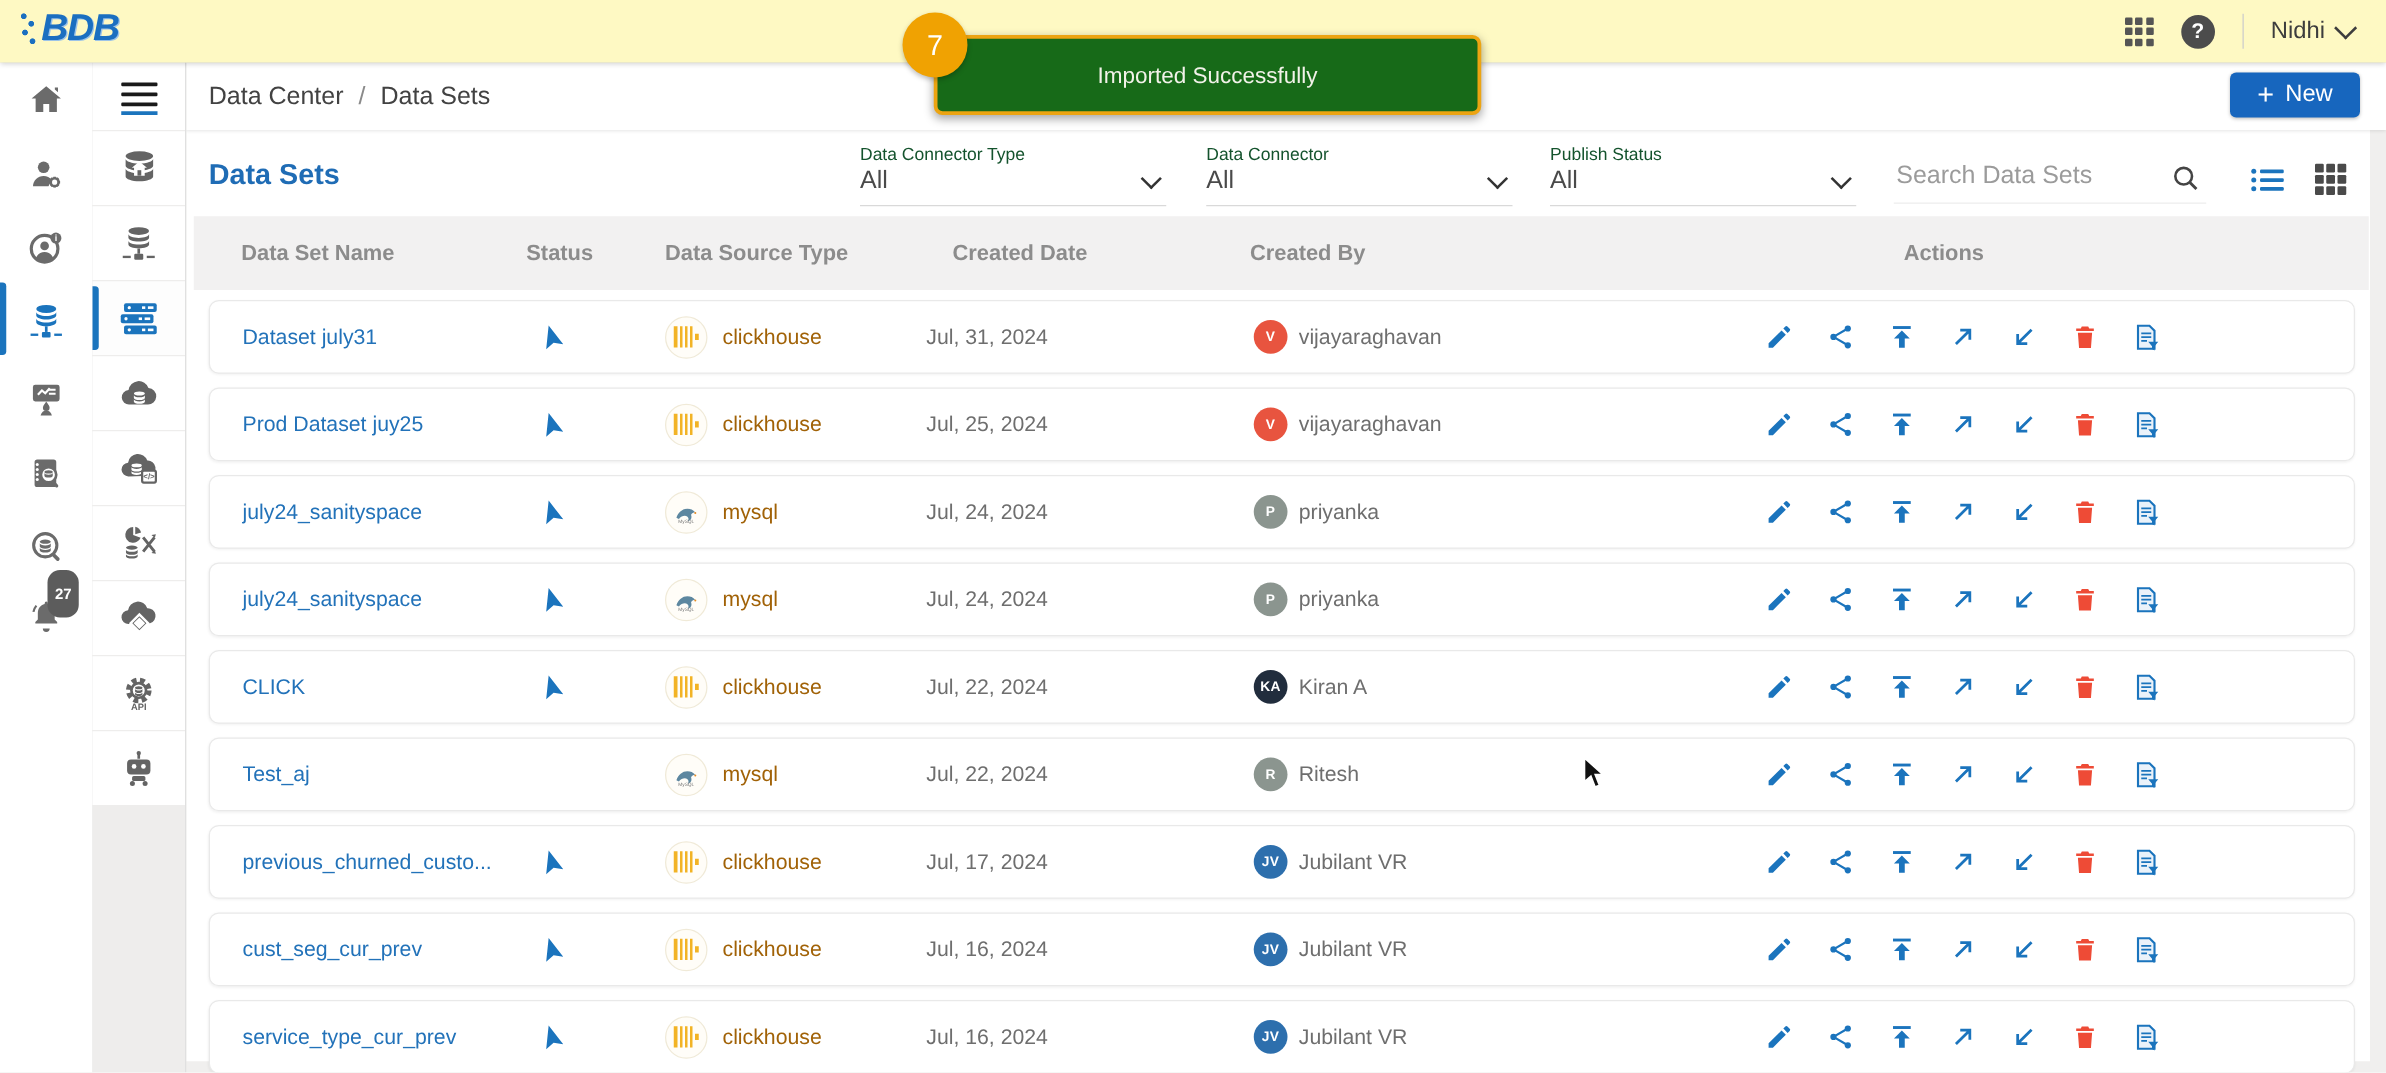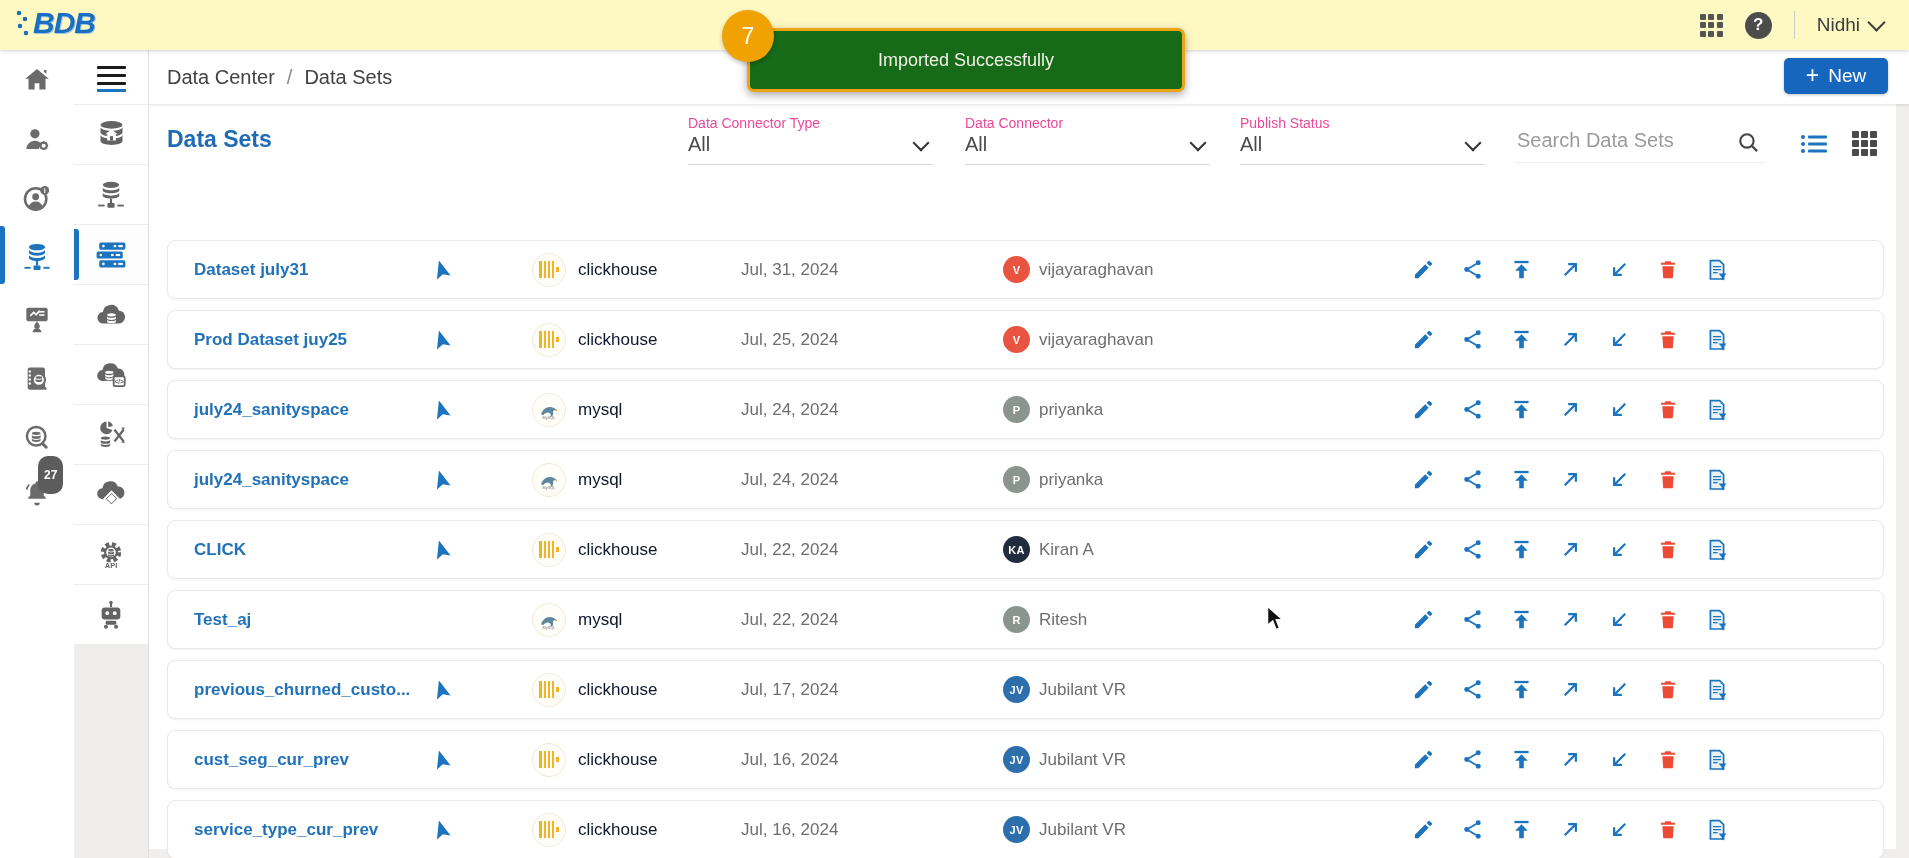--- a/index.html
+++ b/index.html
@@ -51,48 +51,48 @@
   .burger i{display:block;height:3.4px;background:#1a1a1a;margin:4.4px 0;border-radius:1px;}
   .burger u{display:block;height:3px;background:#1b74bd;margin-top:3px;}
   .s2-item{position:absolute;left:0;width:74px;height:59px;background:#fff;display:flex;align-items:center;justify-content:center;cursor:pointer;}
   .s2-item.active{background:#fdfdfd;}
   .s2-item.active::before{content:"";position:absolute;left:0;top:4px;bottom:4px;width:5px;background:#1b74bd;border-radius:0 3px 3px 0;}
 
   
   #panel{position:absolute;left:148px;top:104px;width:1748px;height:745px;background:#fff;z-index:5;}
   .page-title{position:absolute;left:19px;top:22px;font-size:23px;font-weight:bold;color:#1f6cb5;}
   .filt{position:absolute;top:8px;width:245px;height:52px;border-bottom:1px solid #d9d9d9;cursor:pointer;}
-  .filt .f-label{font-size:14px;color:#ec4899;display:block;margin-top:3px;}
+  .filt .f-label{font-size:14px;color:#14532d;display:block;margin-top:3px;}
   .filt .f-value{font-size:20px;color:#4a4a4a;display:block;margin-top:2px;}
   .filt .f-chev{position:absolute;right:6px;top:25px;width:10px;height:10px;border-right:2.6px solid #333;border-bottom:2.6px solid #333;transform:rotate(45deg);}
   #filt1{left:540px;} #filt2{left:817px;} #filt3{left:1092px;}
   .search-wrap{position:absolute;left:1367px;top:24px;width:250px;height:34px;border-bottom:1px solid #ededed;}
   .search-wrap input{border:0;outline:0;width:100%;font-size:20px;color:#4a4a4a;font-family:"Liberation Sans",sans-serif;background:transparent;}
   .search-wrap input::placeholder{color:#9b9b9b;}
   .search-ic{position:absolute;left:1588px;top:26px;cursor:pointer;}
   .view-list{position:absolute;left:1652px;top:28px;cursor:pointer;}
   .view-grid{position:absolute;left:1704px;top:27px;width:25px;height:25px;display:grid;grid-template-columns:repeat(3,1fr);gap:2.6px;cursor:pointer;}
   .view-grid span{background:#4a4a4a;border-radius:1px;}
 
   
   .thead{position:absolute;left:7px;top:69px;width:1740px;height:59px;background:#f2f1f1;display:flex;align-items:center;}
   .tgrid{display:grid;grid-template-columns:226px 110px 224px 240px 430px 487px;width:1717px;margin-left:12px;align-items:center;}
   .th{font-size:17.5px;color:#8c8c8c;font-weight:bold;}
   .th.h-name{padding-left:26px;} .th.h-status{padding-left:28px;} .th.h-type{padding-left:29px;}
   .th.h-date{padding-left:35px;} .th.h-by{padding-left:33px;} .th.h-actions{padding-left:126px;}
   #tbody{position:absolute;left:19px;top:136px;width:1717px;}
   .row{height:57px;background:#fff;border:1px solid #e9e9e9;border-radius:8px;margin-bottom:11px;display:grid;grid-template-columns:226px 110px 224px 240px 430px 487px;align-items:center;box-shadow:0 1px 2px rgba(0,0,0,.05);}
-  .ds-name{padding-left:26px;font-size:17px;font-weight:bold;color:#2272b9;cursor:pointer;white-space:nowrap;overflow:hidden;}
+  .ds-name{padding-left:26px;font-size:17px;font-weight:normal;color:#2272b9;cursor:pointer;white-space:nowrap;overflow:hidden;}
   .cell-status{padding-left:36px;display:flex;align-items:center;}
   .cell-type{display:flex;align-items:center;padding-left:28px;gap:12px;}
   .src-circ{width:32px;height:32px;border-radius:50%;border:1px solid #f0ead8;display:flex;align-items:center;justify-content:center;background:#fffdf8;}
   .ch-bars{display:flex;align-items:center;gap:1.6px;height:17px;}
   .ch-bars i{display:block;width:2.6px;height:17px;background:#f2b325;}
   .ch-bars i.sm{height:5px;}
-  .src-label{font-size:17px;color:#0f172a;}
+  .src-label{font-size:17px;color:#a16207;}
   .cell-date{padding-left:13px;font-size:17px;color:#6e6e6e;}
   .cell-by{display:flex;align-items:center;padding-left:35px;gap:9px;}
   .avatar{width:27px;height:27px;border-radius:50%;color:#fff;font-size:11px;font-weight:bold;display:flex;align-items:center;justify-content:center;letter-spacing:.3px;}
   .by-name{font-size:17px;color:#6e6e6e;}
   .cell-actions{display:flex;align-items:center;padding-left:12px;gap:23px;}
   .act{width:26px;height:26px;display:flex;align-items:center;justify-content:center;cursor:pointer;}
 
   
   #cursor{position:absolute;left:1266px;top:605px;z-index:70;pointer-events:none;}
 </style>
@@ -391,20 +391,30 @@
         <span></span>
         <span></span>
         <span></span>
         <span></span>
         <span></span>
         <span></span>
         <span></span>
         <span></span>
     </span>
 
+    <div class="thead">
+      <div class="tgrid">
+        <span class="th h-name">Data Set Name</span>
+        <span class="th h-status">Status</span>
+        <span class="th h-type">Data Source Type</span>
+        <span class="th h-date">Created Date</span>
+        <span class="th h-by">Created By</span>
+        <span class="th h-actions">Actions</span>
+      </div>
+    </div>
 
     <div id="tbody">
         <div class="row">
       <div><span class="ds-name">Dataset july31</span></div>
       <div class="cell-status">
         <span style="display:flex">
           <svg width="23" height="23" viewBox="0 0 24 24" style="transform:rotate(-16deg)">
                 <path d="M12 2.2 19.4 20.6 12 17.2 4.6 20.6z" fill="#1b74bd"></path>
               </svg>
         </span>

